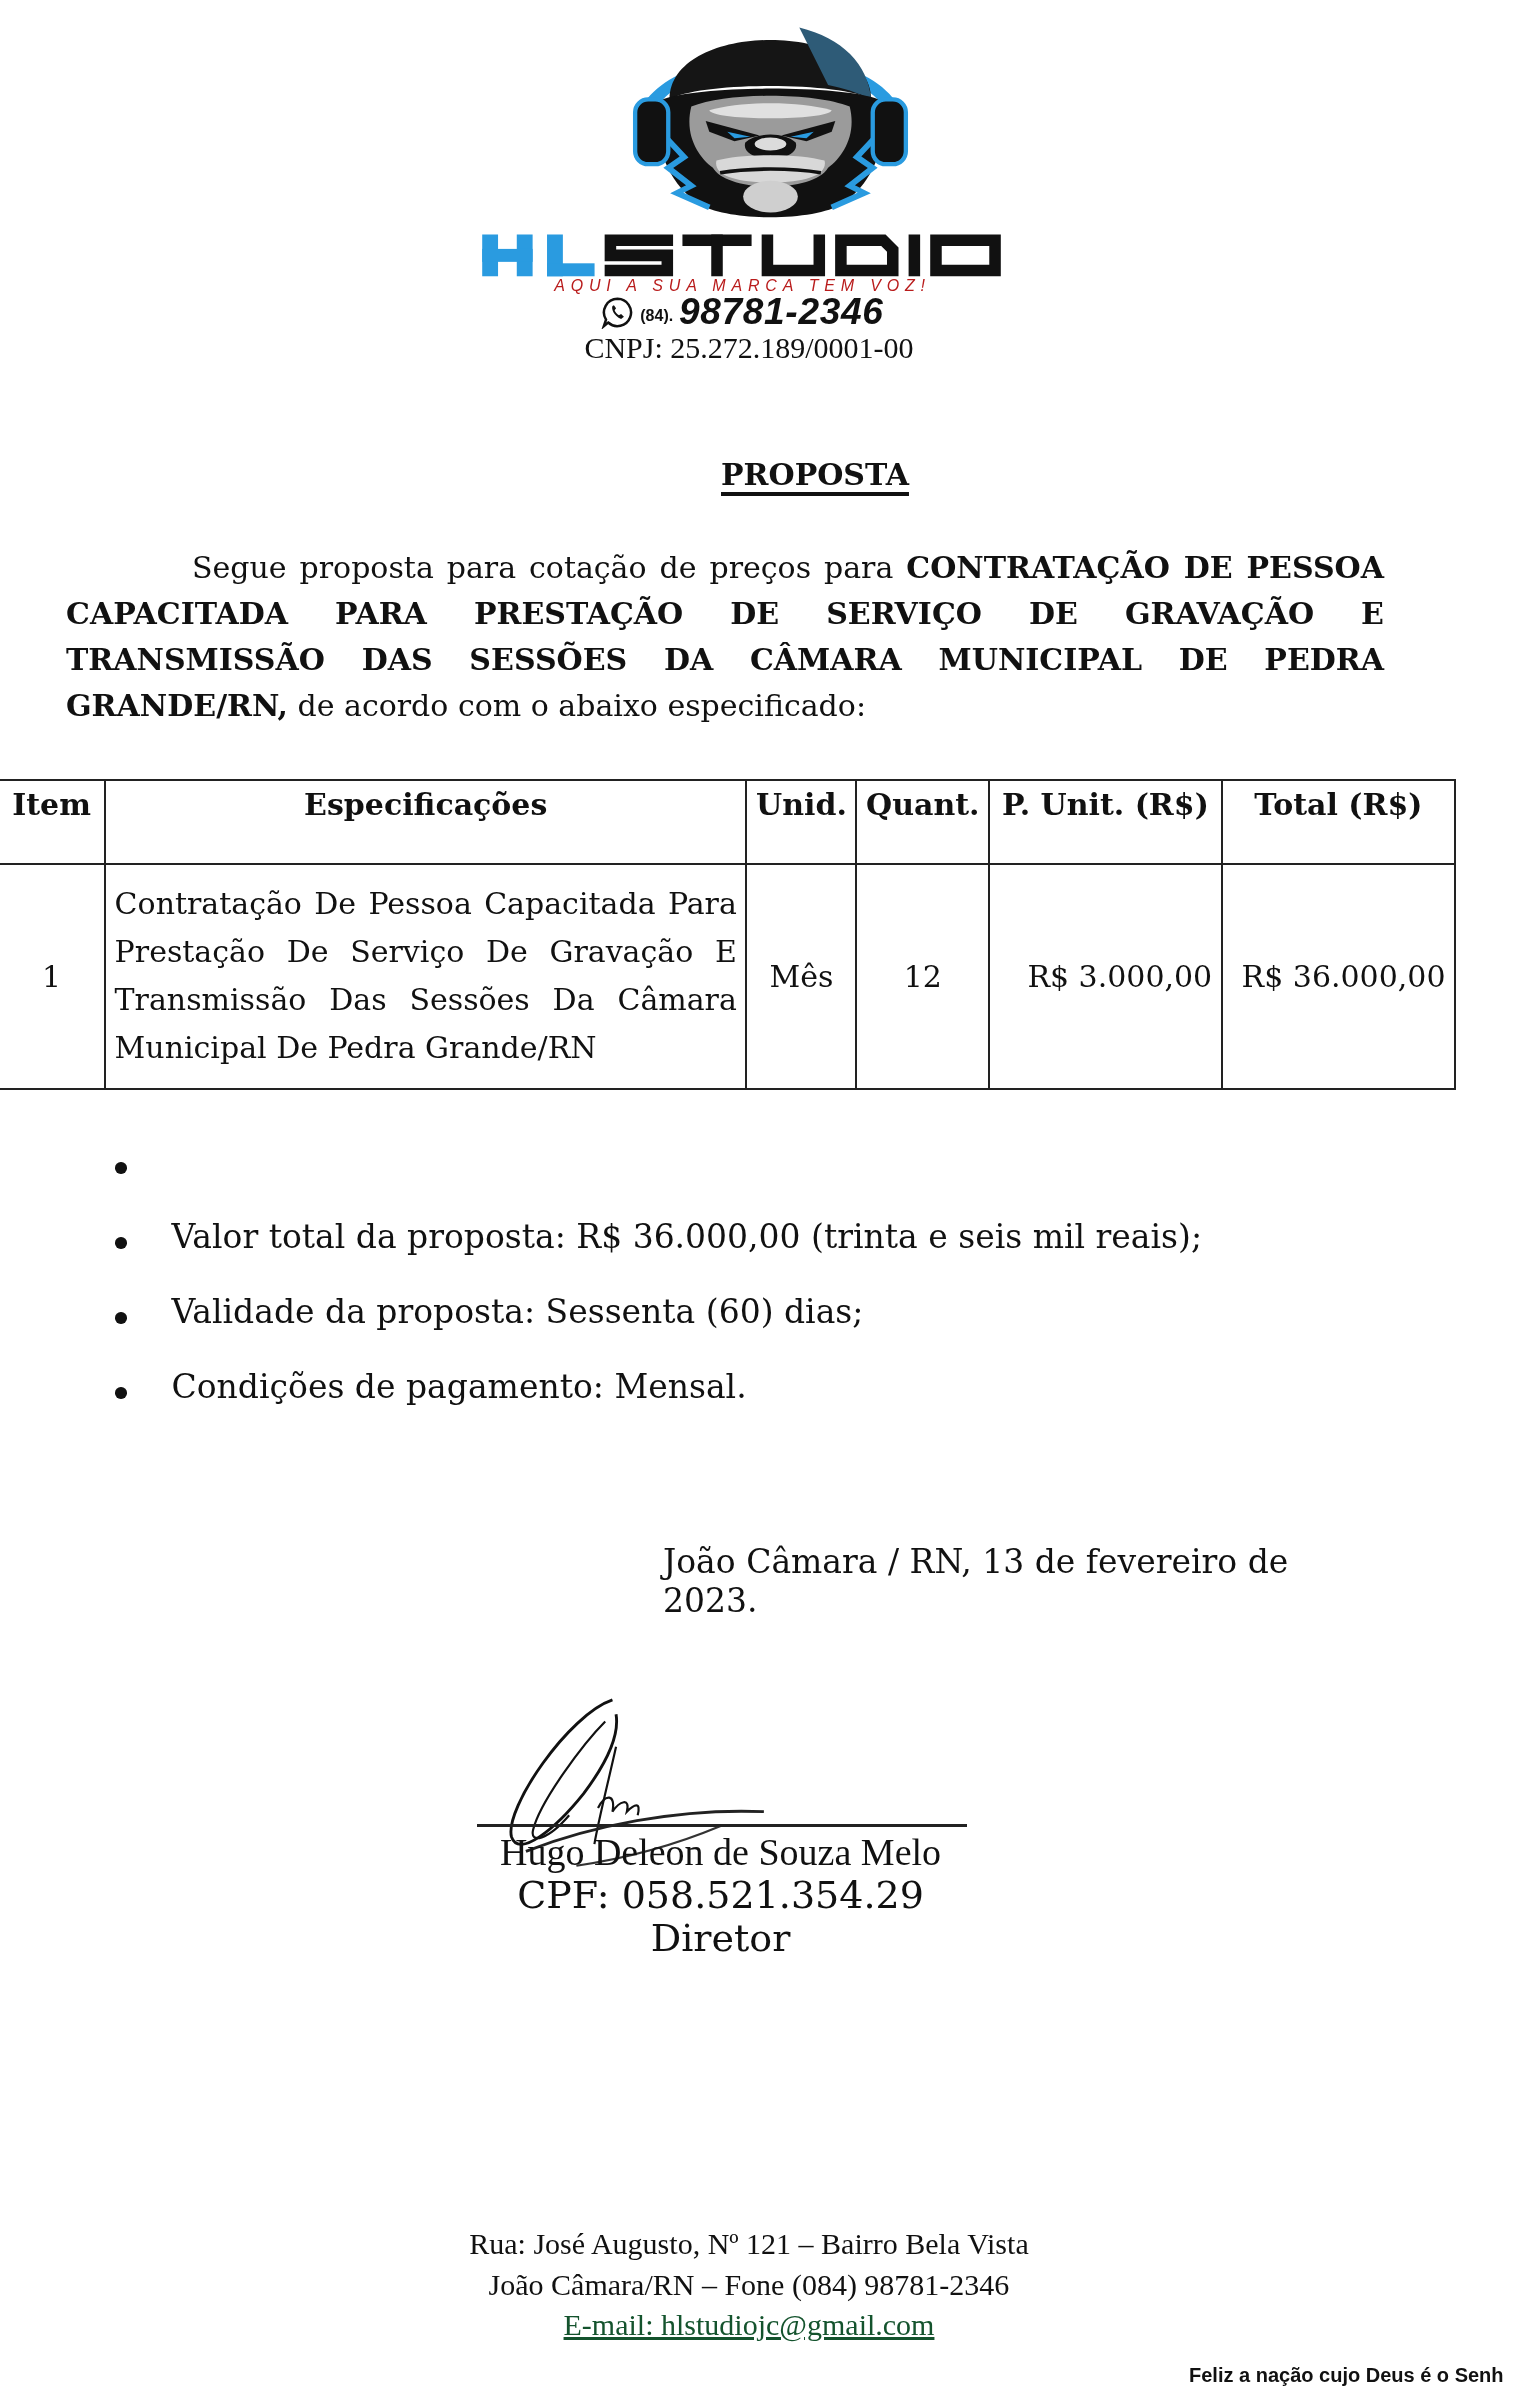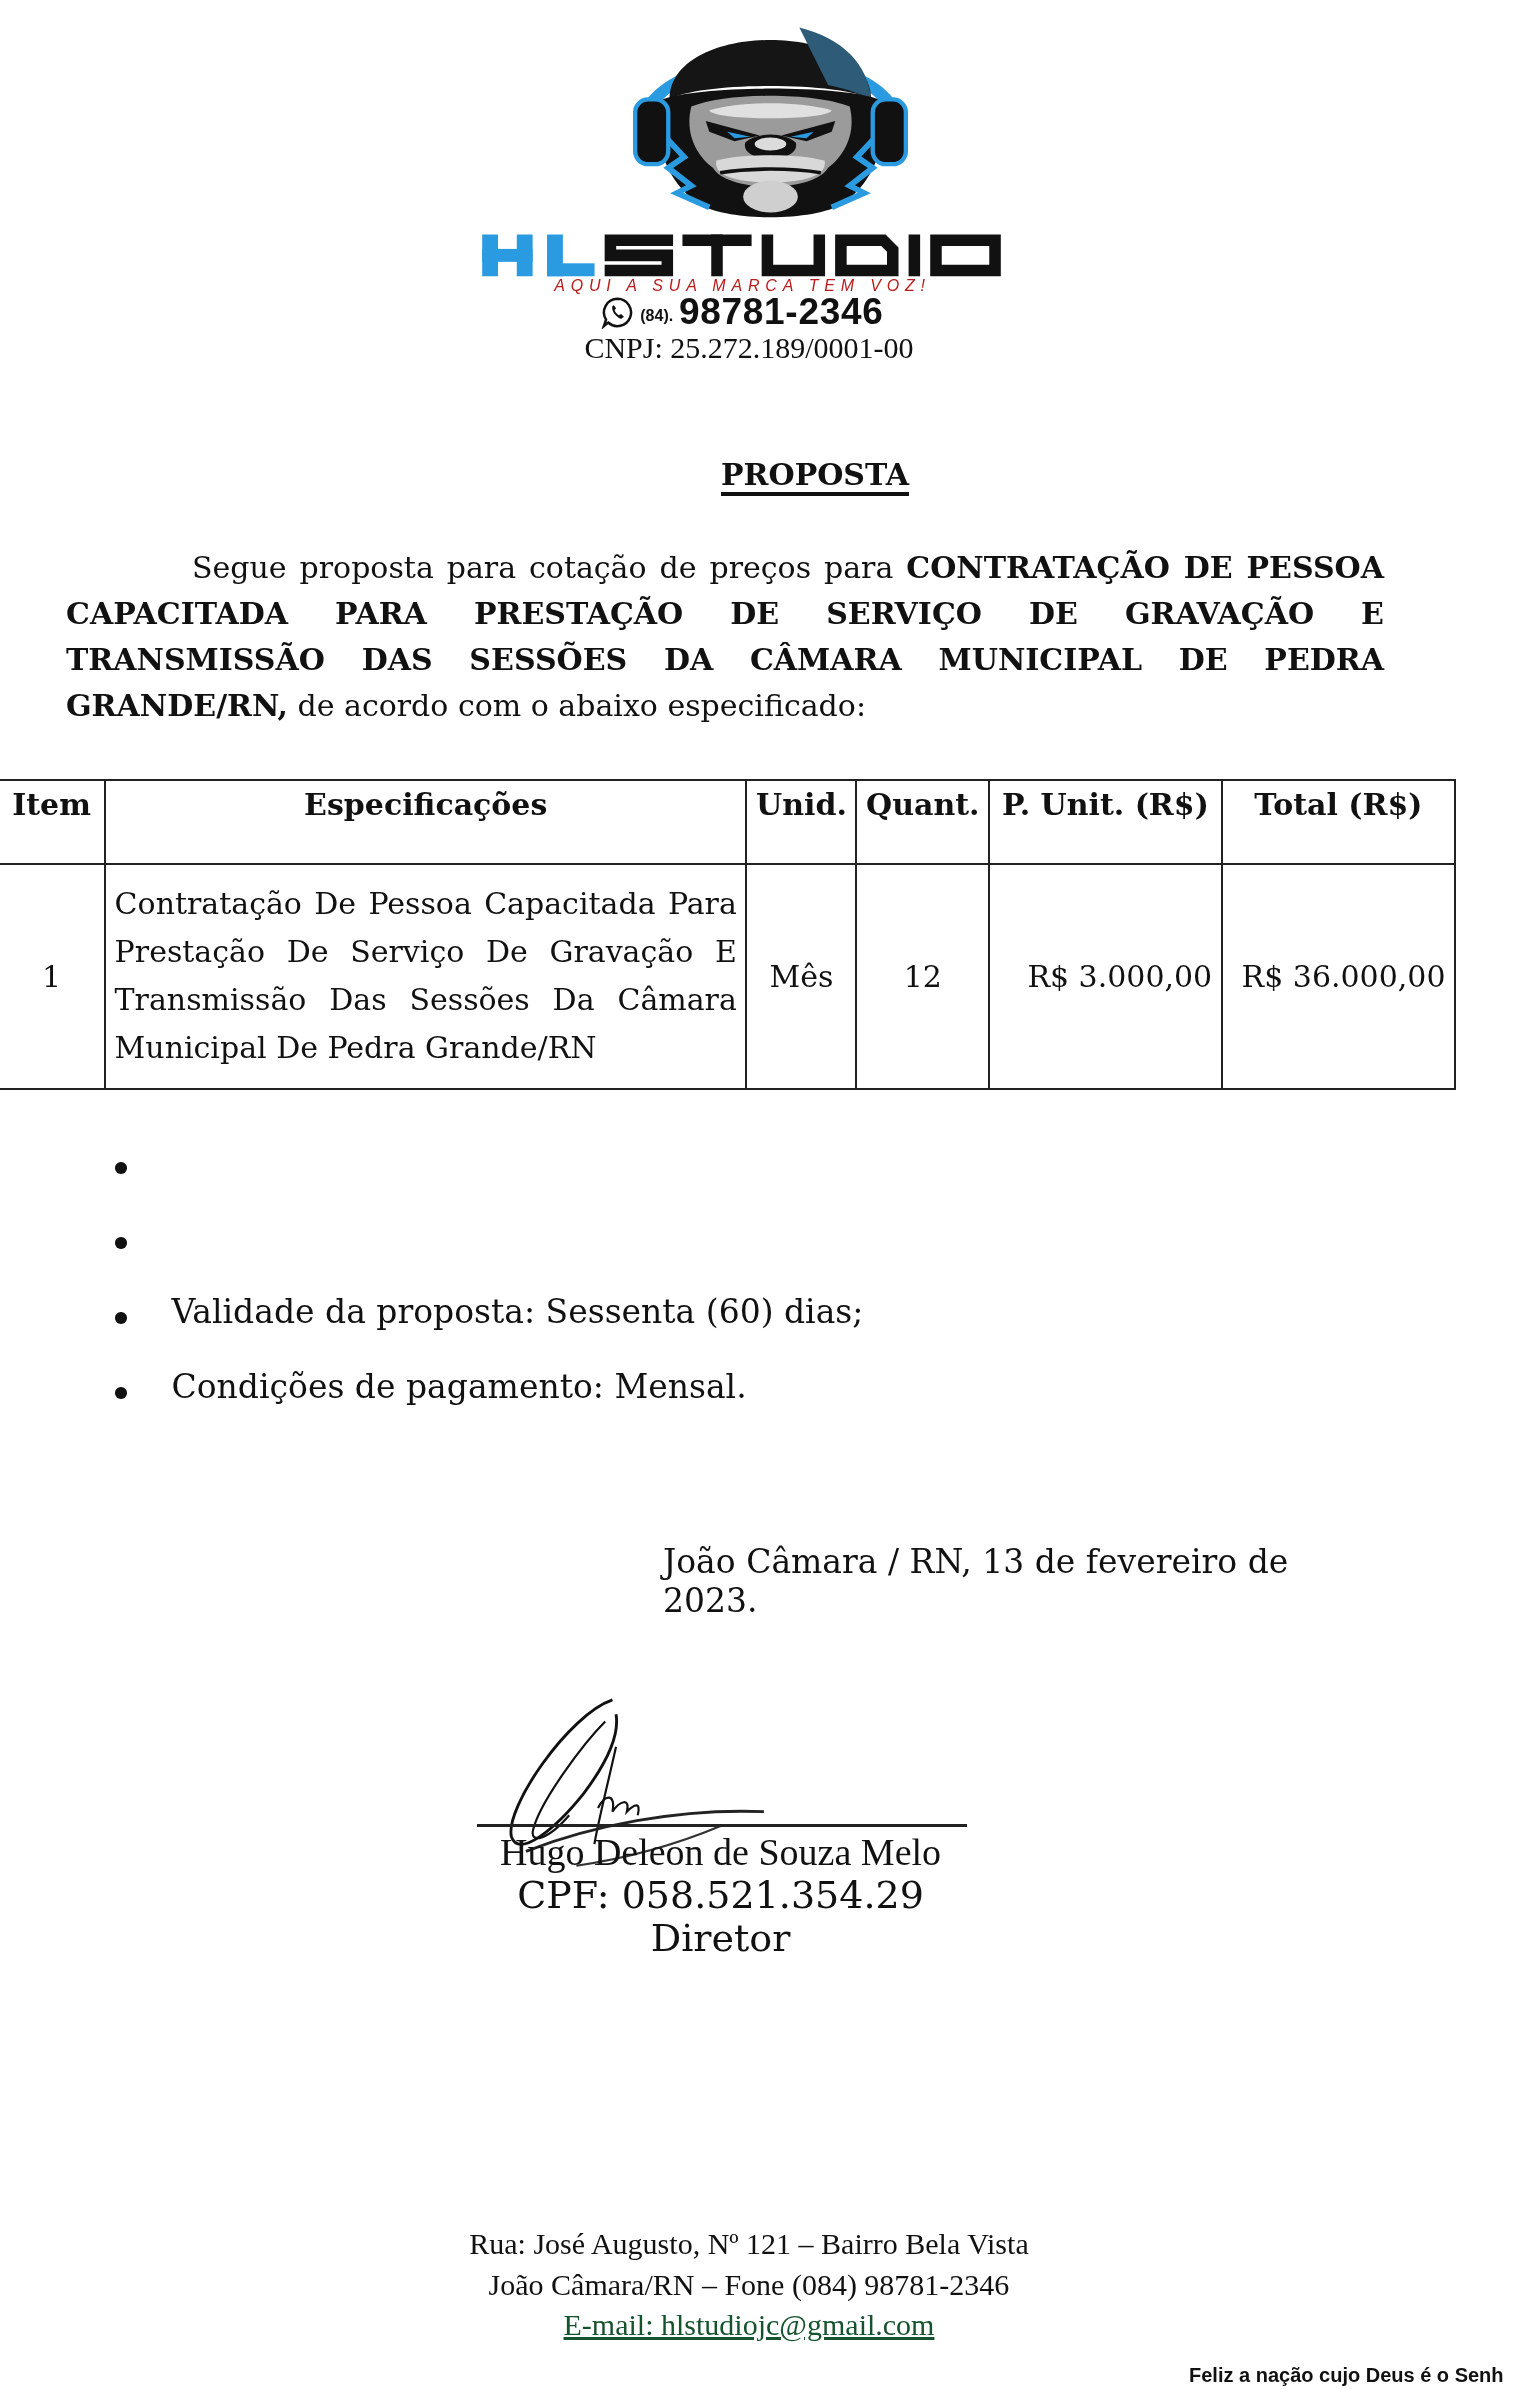--- a/index.html
+++ b/index.html
@@ -10,21 +10,21 @@
   .cond { font-family: "DejaVu Serif", "Liberation Serif", serif; }
 
   
   #logo-mark { left: 583px; top: 13px; width: 375px; height: 216px; }
   #logo-wordmark { left: 475px; top: 220px; width: 533px; height: 65px; }
   #logo-wordmark .hl { fill: #2a9be0; }
   #logo-wordmark .studio { fill: #111; }
   .tagline { left: 519px; top: 277px; width: 447px; text-align: center; font-size: 16px; letter-spacing: 5.8px; font-style: italic; color: #b91c1c; }
   .phone-row { left: 519px; top: 291px; width: 447px; display: flex; align-items: center; justify-content: center; gap: 5.8px; }
   .phone-row .ddd { font-size: 16px; font-weight: bold; margin-top: 7.2px; }
-  .phone-row .num { font-size: 37px; font-weight: bold; letter-spacing: 0.7px; }
+  .phone-row .num { font-size: 37px; font-weight: bold; letter-spacing: 0.7px; font-style: italic; }
   .cnpj { left: 461px; top: 331px; width: 576px; text-align: center; font-size: 30px; }
 
   
   .title { left: 0; width: 1534px; top: 457px; text-align: center; font-size: 30px; font-weight: bold; padding-left: 48px; }
   .title span { text-decoration: underline; text-decoration-thickness: 3.6px; text-underline-offset: 7.2px; }
 
   
   .intro { left: 66px; top: 545px; width: 1318px; font-size: 30px; line-height: 46px; text-align: justify; }
   .intro .indent { display: inline-block; width: 126px; }
   .intro b { font-weight: bold; }
@@ -165,20 +165,21 @@
     </tr>
   </tbody>
 </table>
 
 <ul class="abs bullets cond">
   <li>
       <span class="dot"></span>
     </li>
   <li>
       <span class="dot"></span>
+      <span>Valor total da proposta: R$ 36.000,00 (trinta e seis mil reais);</span>
     </li>
   <li>
       <span class="dot"></span>
       <span>Validade da proposta: Sessenta (60) dias;</span>
     </li>
   <li>
       <span class="dot"></span>
       <span>Condições de pagamento: Mensal.</span>
     </li>
 </ul>

